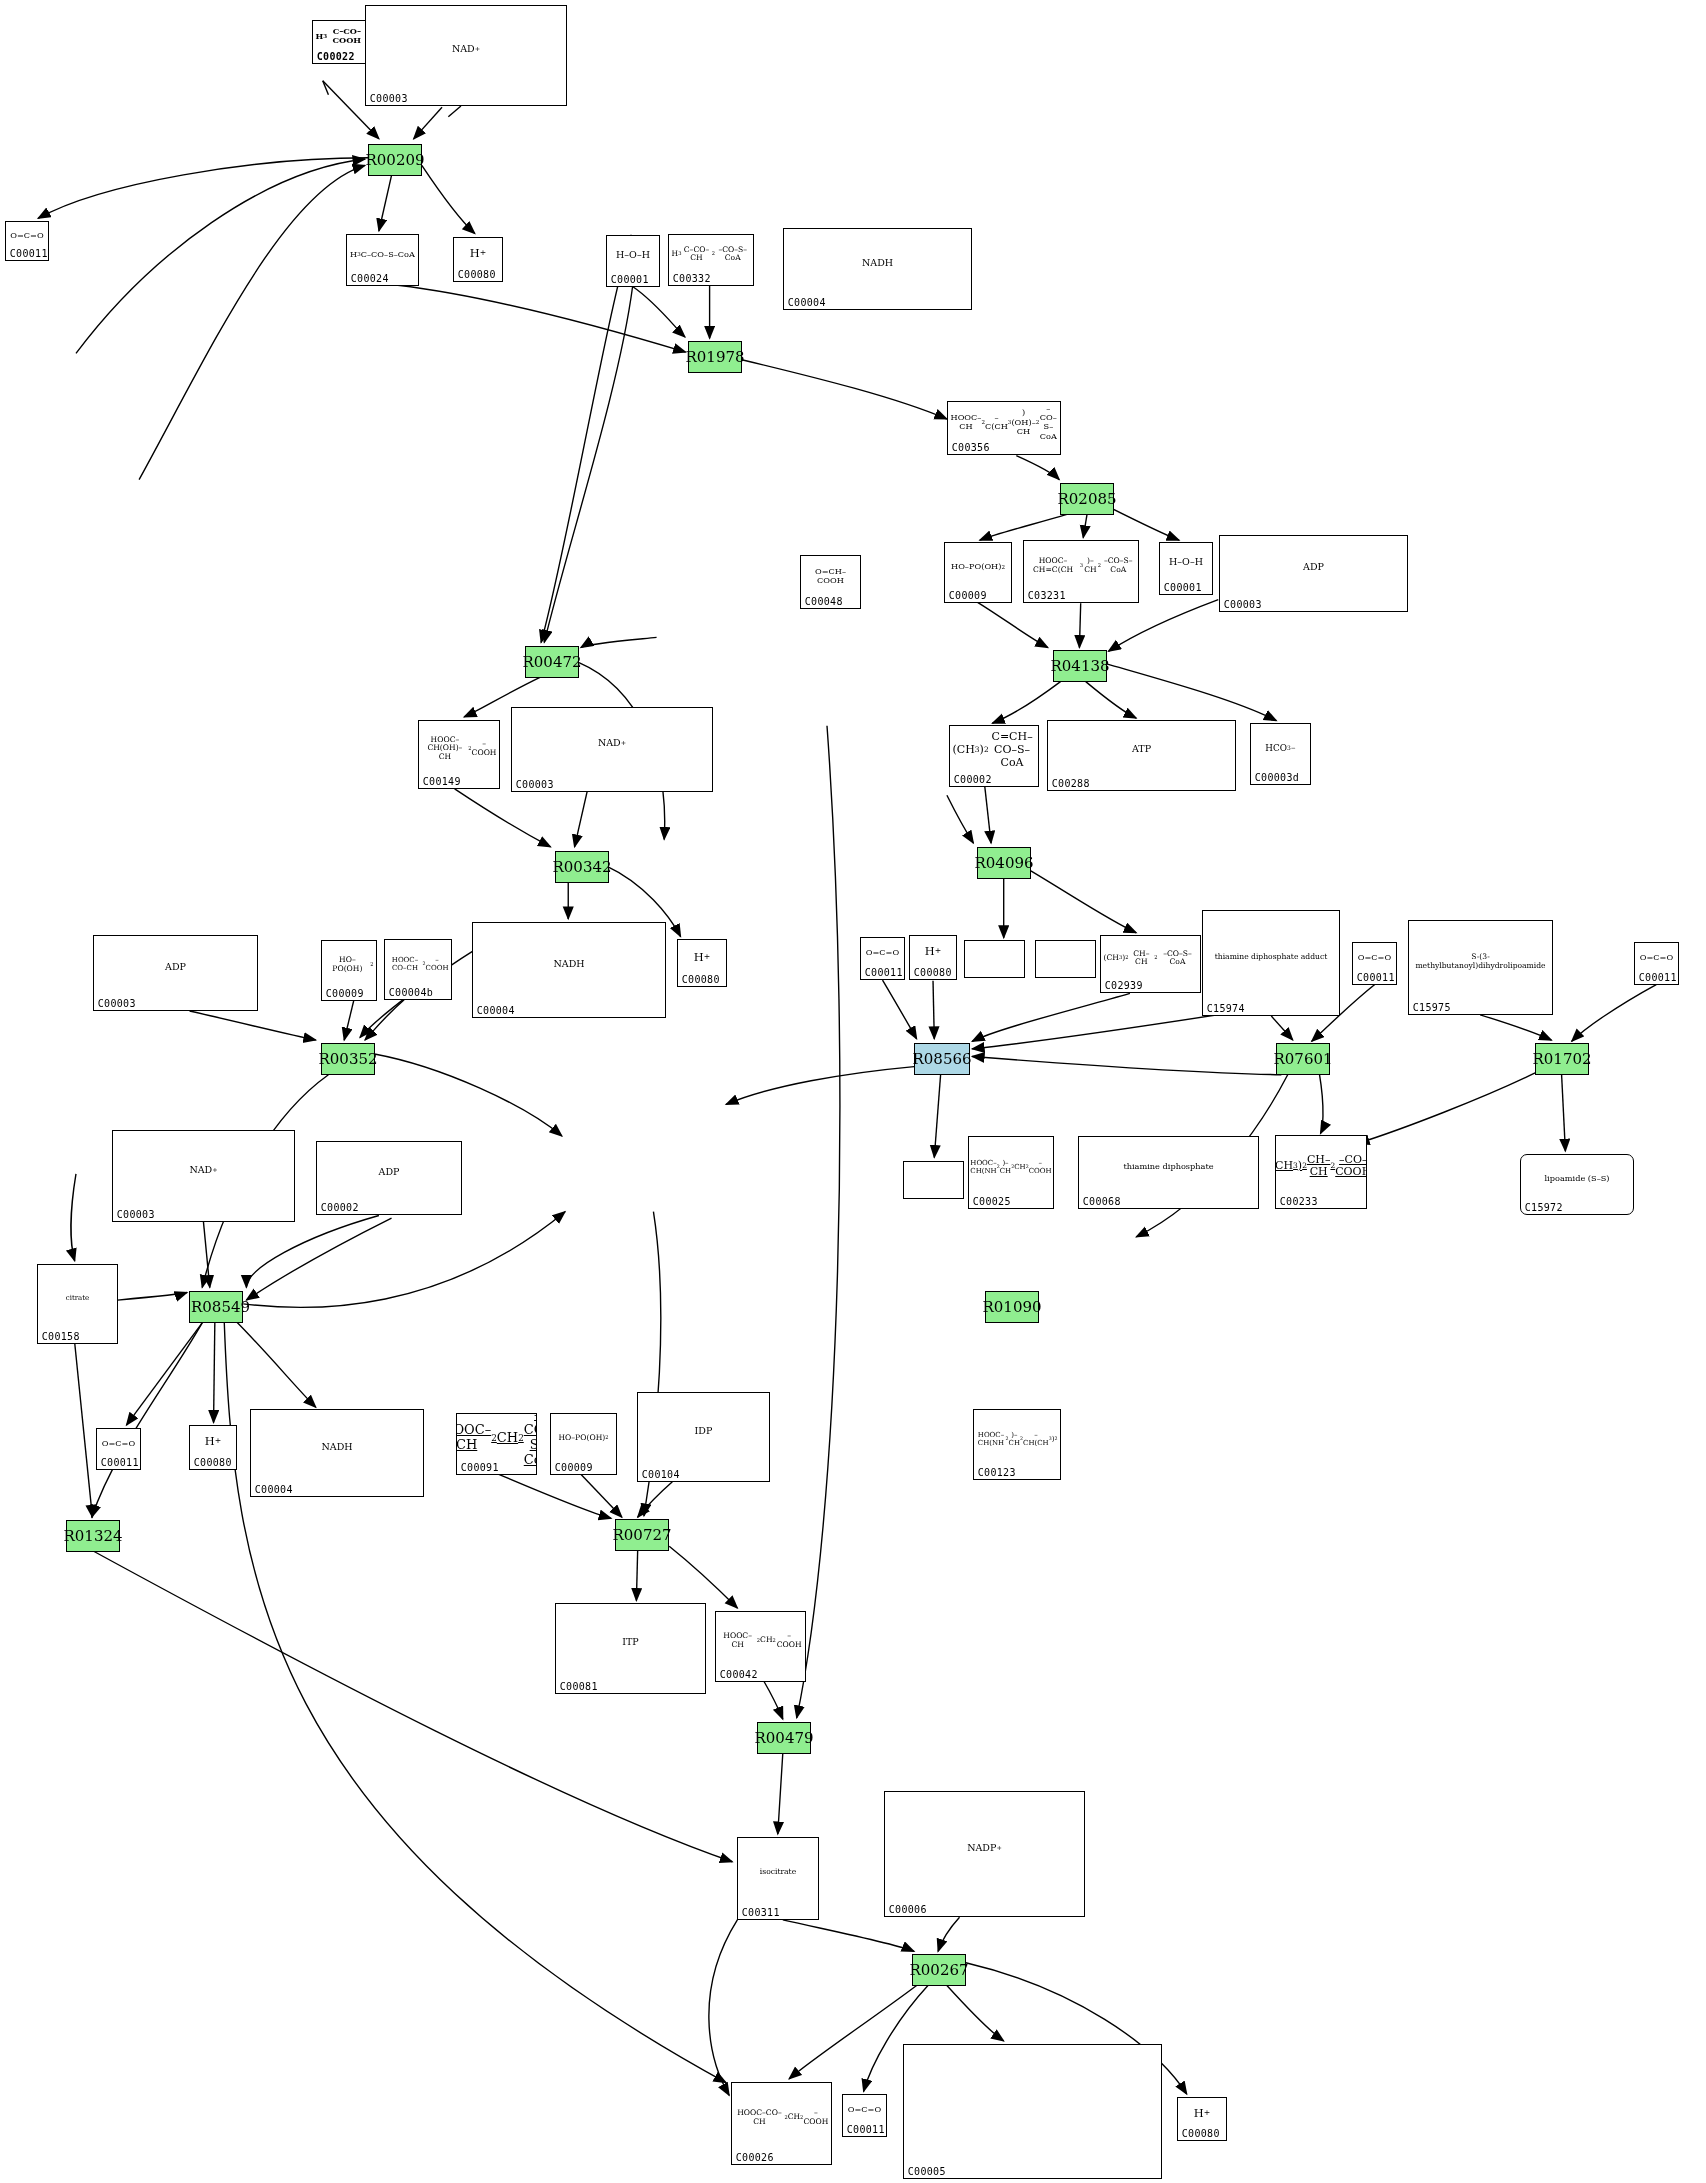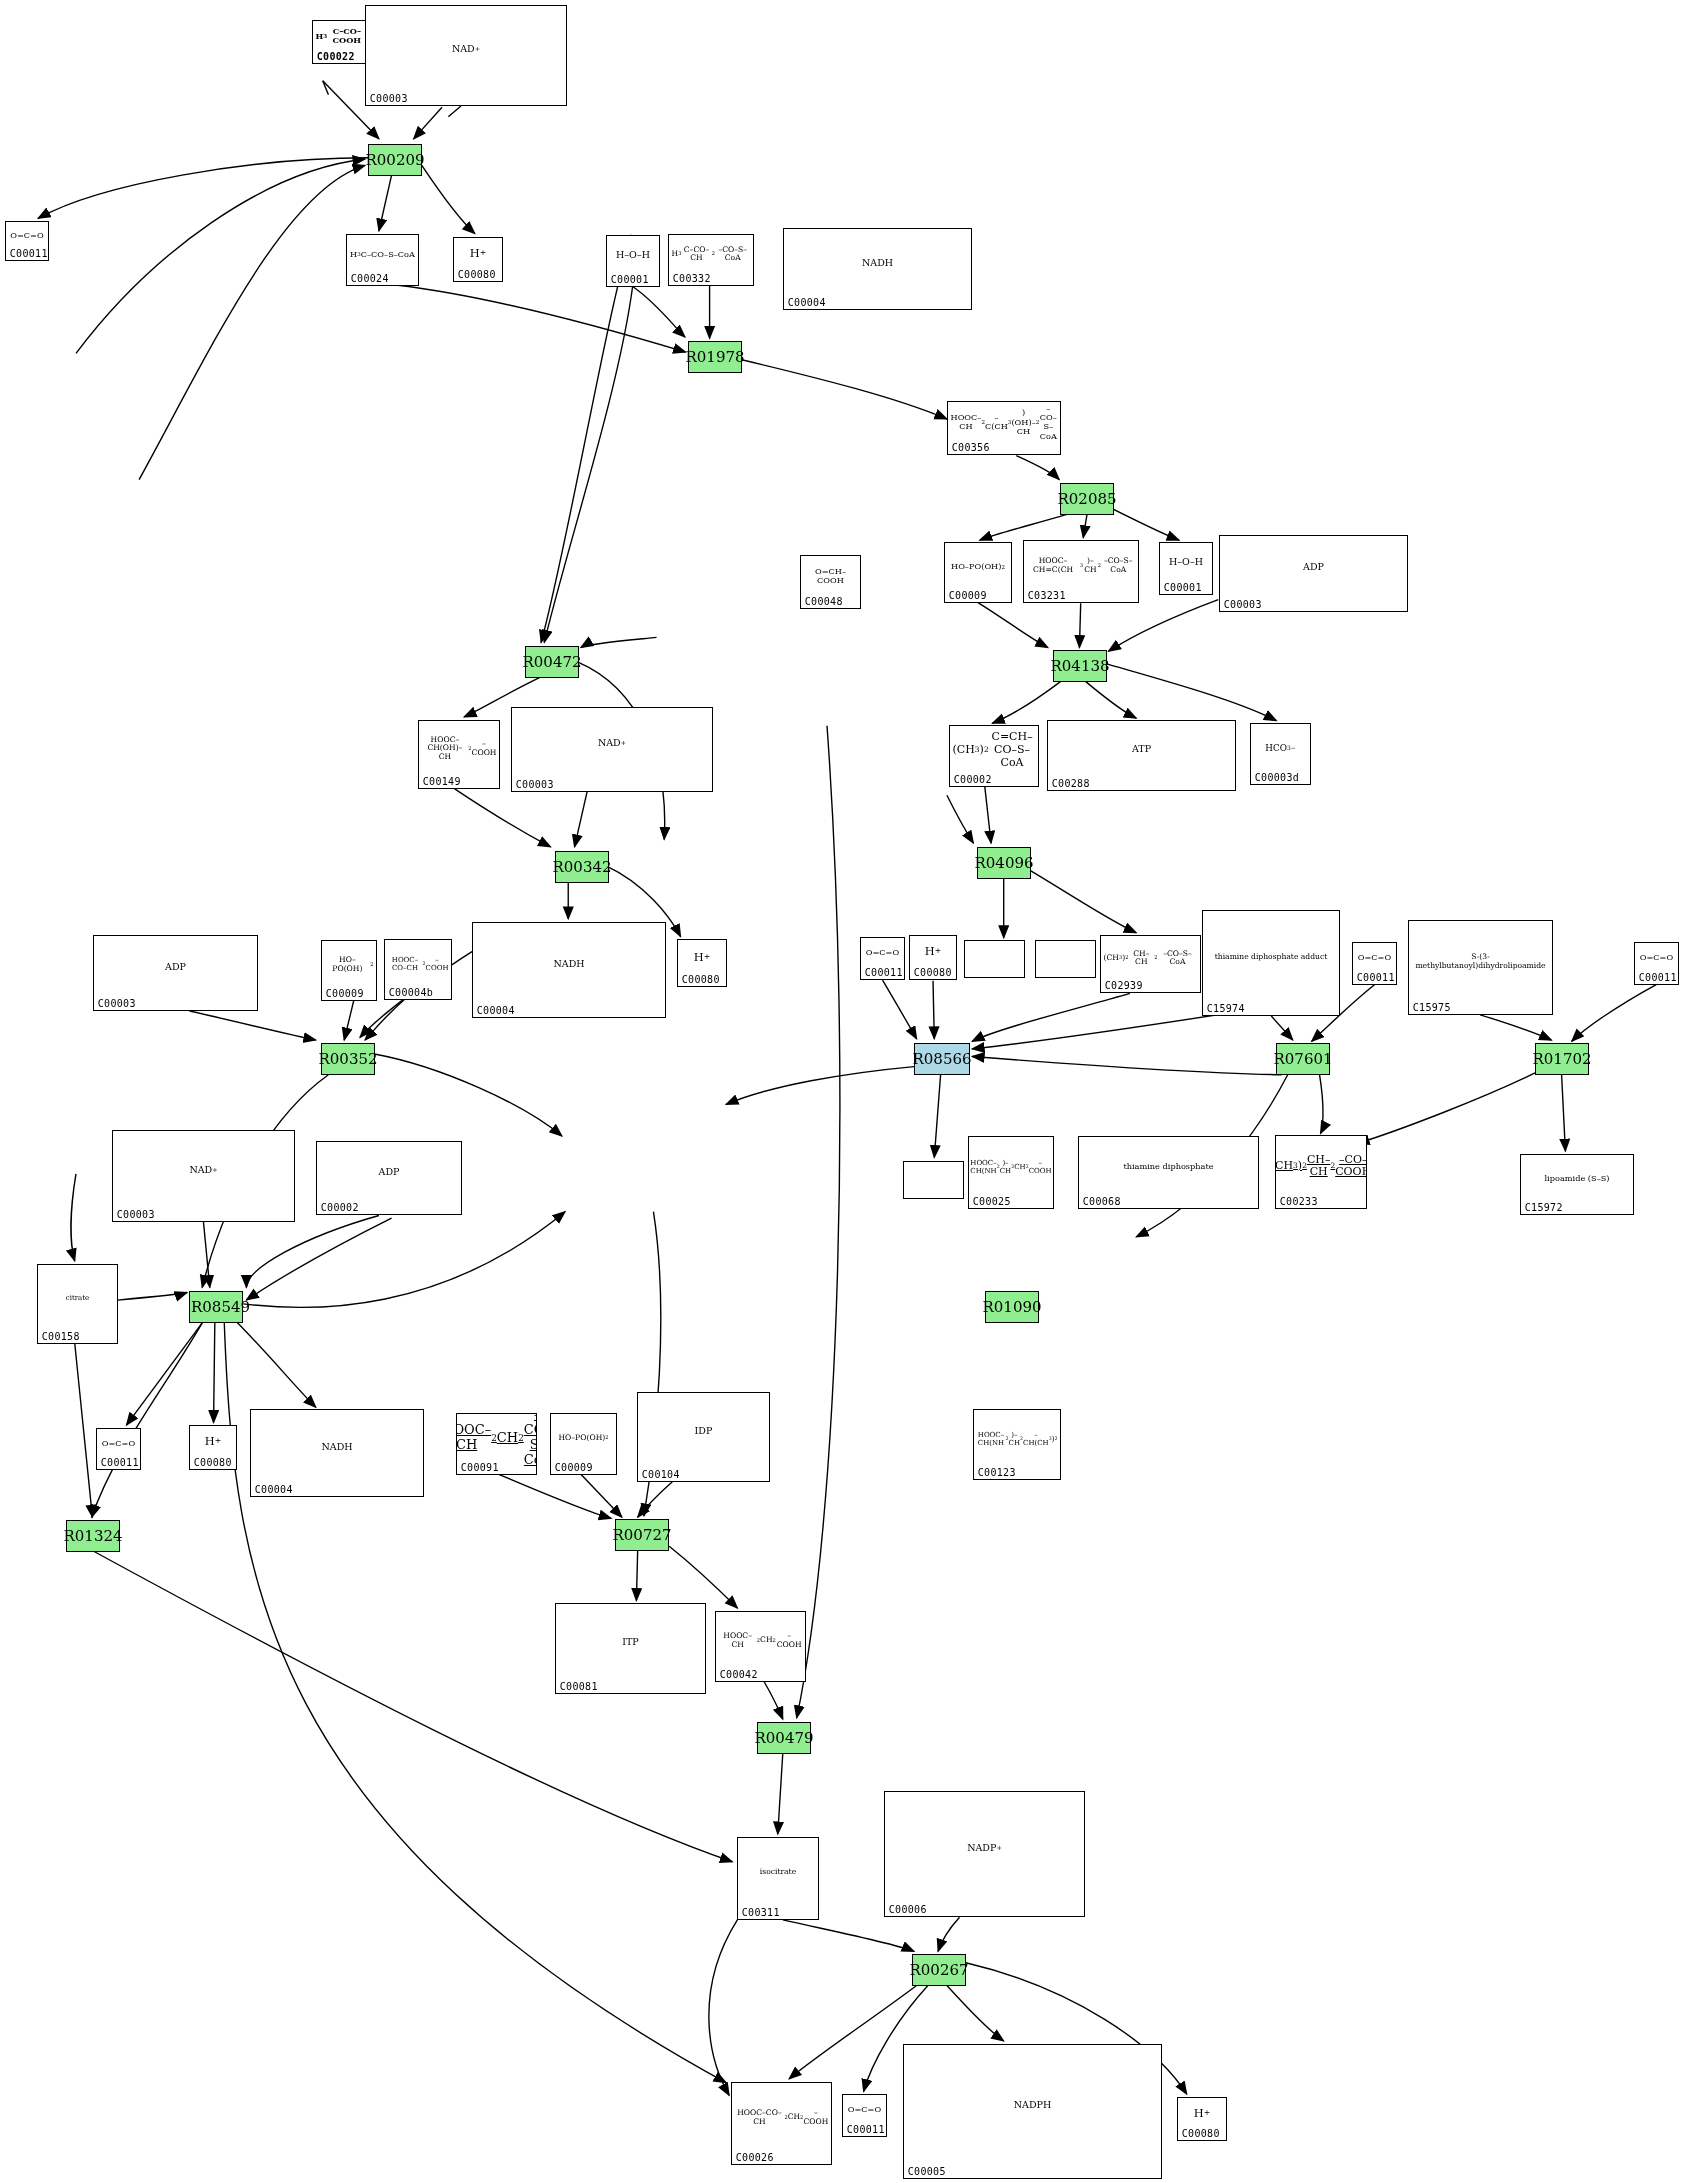--- a/index.html
+++ b/index.html
@@ -384,21 +384,21 @@
   <div class="cbox" style="left:1078px;top:1136px;width:181px;height:73px;">
     <div class="cstruct" style="font-size:8.2px;">thiamine diphosphate</div>
     <div class="clabel">C00068</div>
   </div>
 
   <div class="cbox" style="left:1275px;top:1135px;width:92px;height:74px;">
     <div class="cstruct" style="font-size:11px;text-decoration:underline;">(CH<span class="sub">3</span>)<span class="sub">2</span>CH–CH<span class="sub">2</span>–CO–COOH</div>
     <div class="clabel">C00233</div>
   </div>
 
-  <div class="cbox" style="left:1520px;top:1154px;width:114px;height:61px;">
+  <div class="cbox" style="left:1520px;top:1154px;width:114px;height:61px;border-radius:7px;">
     <div class="cstruct" style="font-size:8.2px;">lipoamide (S–S)</div>
     <div class="clabel">C15972</div>
   </div>
 
   <div class="cbox" style="left:37px;top:1264px;width:81px;height:80px;">
     <div class="cstruct" style="font-size:7px;">citrate</div>
     <div class="clabel">C00158</div>
   </div>
 
   <div class="cbox" style="left:96px;top:1428px;width:45px;height:42px;">
@@ -460,21 +460,20 @@
     <div class="cstruct" style="font-size:7.6px;">HOOC–CO–CH<span class="sub">2</span>CH<span class="sub">2</span>–COOH</div>
     <div class="clabel">C00026</div>
   </div>
 
   <div class="cbox" style="left:842px;top:2094px;width:45px;height:43px;">
     <div class="cstruct" style="font-size:8.2px;">O=C=O</div>
     <div class="clabel">C00011</div>
   </div>
 
   <div class="cbox" style="left:903px;top:2044px;width:259px;height:135px;">
-    <div class="cstruct" style="font-size:9.5px;">NADPH</div>
     <div class="clabel">C00005</div>
   </div>
 
   <div class="cbox" style="left:1177px;top:2097px;width:50px;height:44px;">
     <div class="cstruct" style="font-size:11.4px;">H<span class="sup">+</span></div>
     <div class="clabel">C00080</div>
   </div>
 
   <div class="rnode green" style="left:368px;top:144px;width:54px;height:32px;">R00209</div>
   <div class="rnode green" style="left:688px;top:341px;width:54px;height:32px;">R01978</div>

